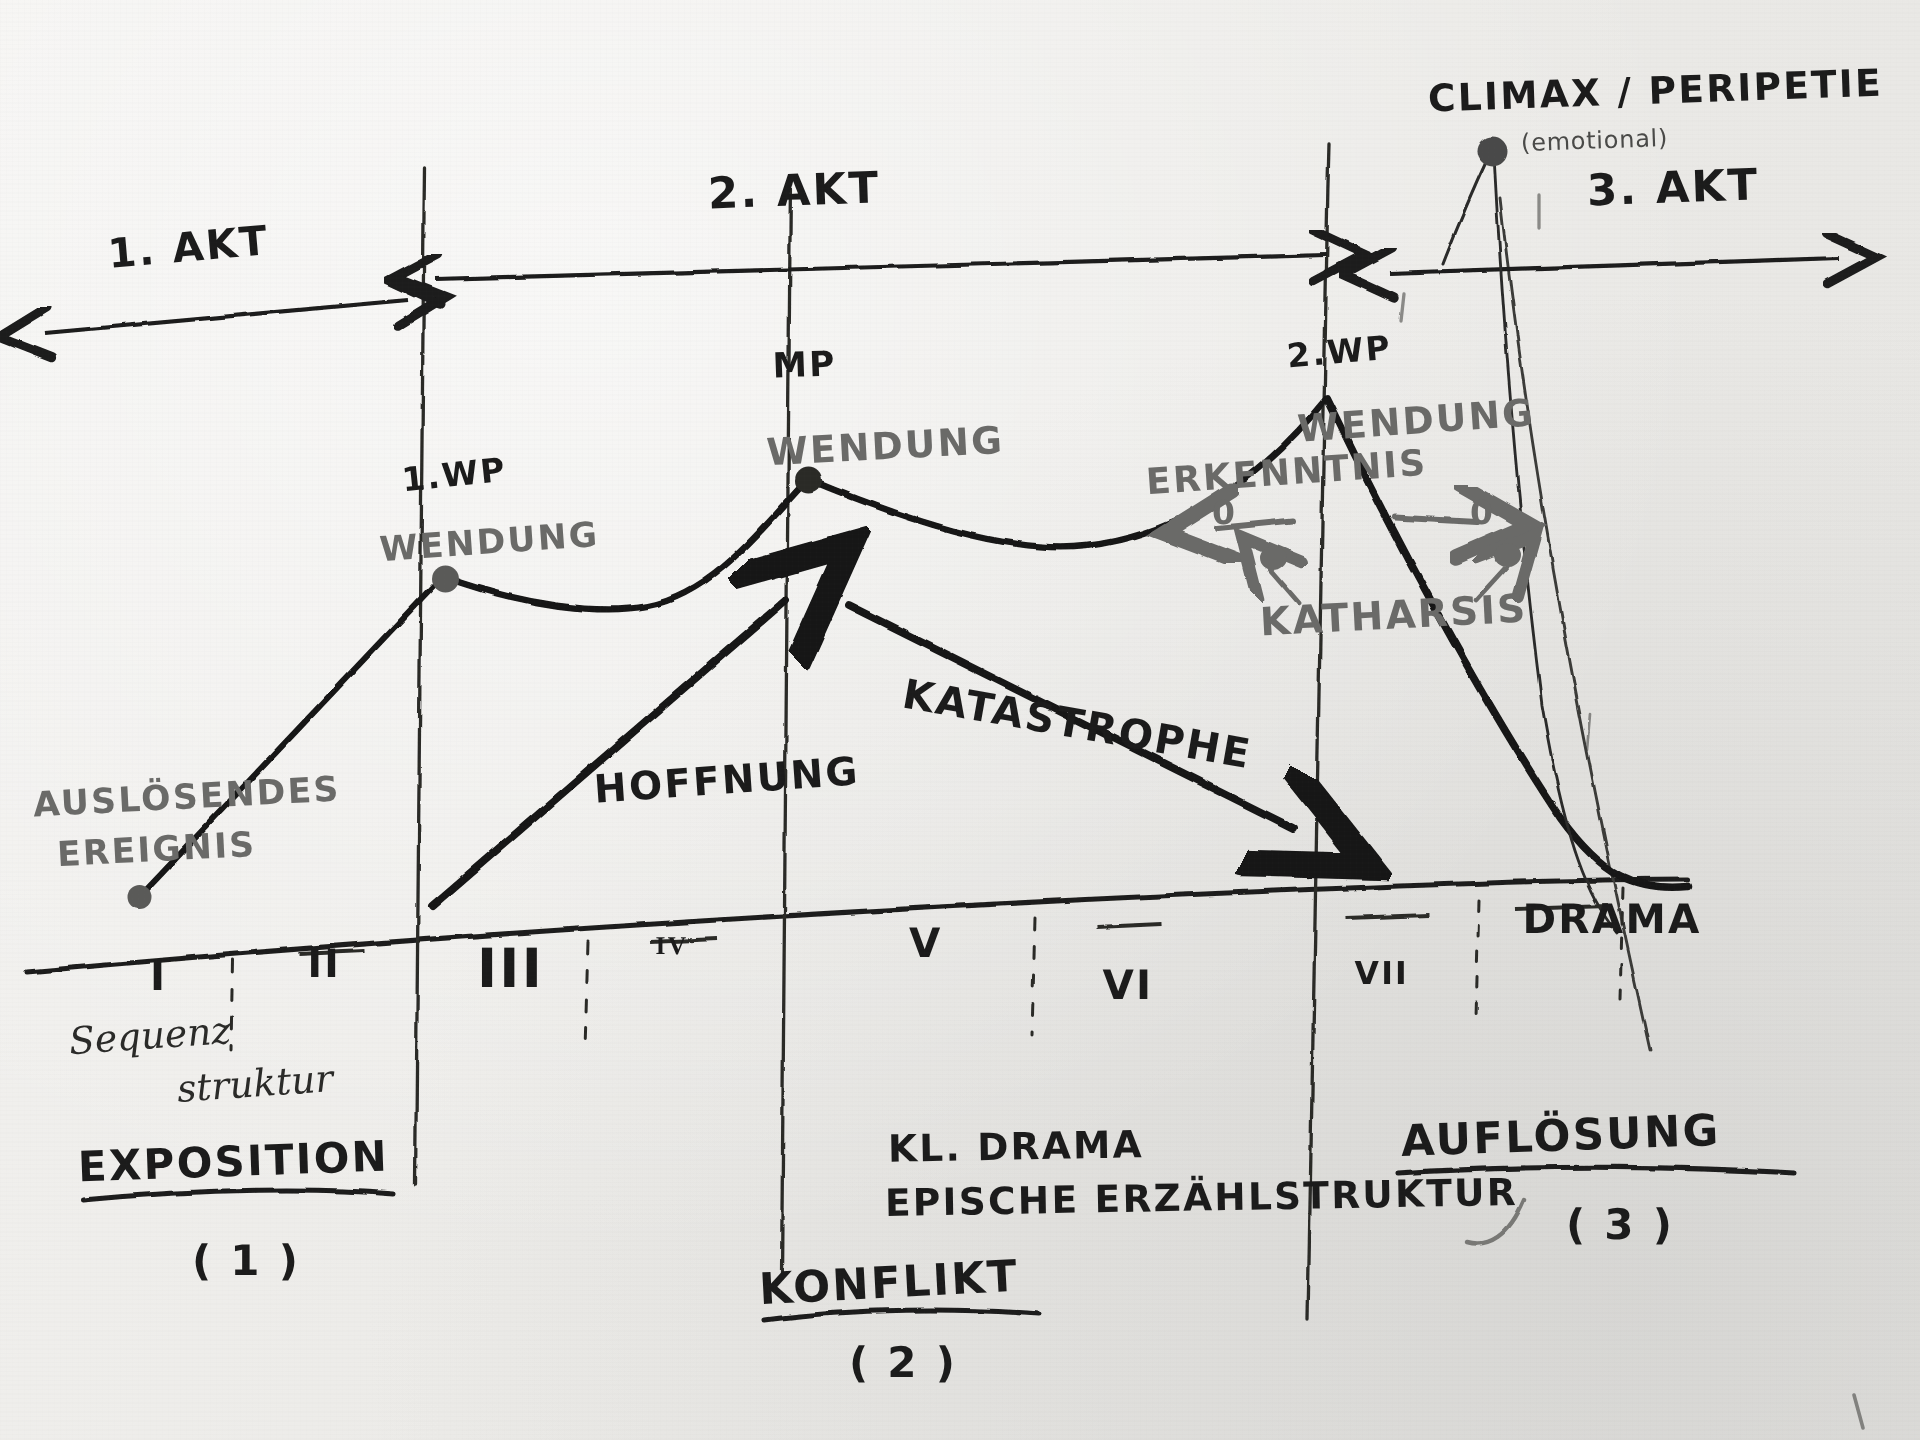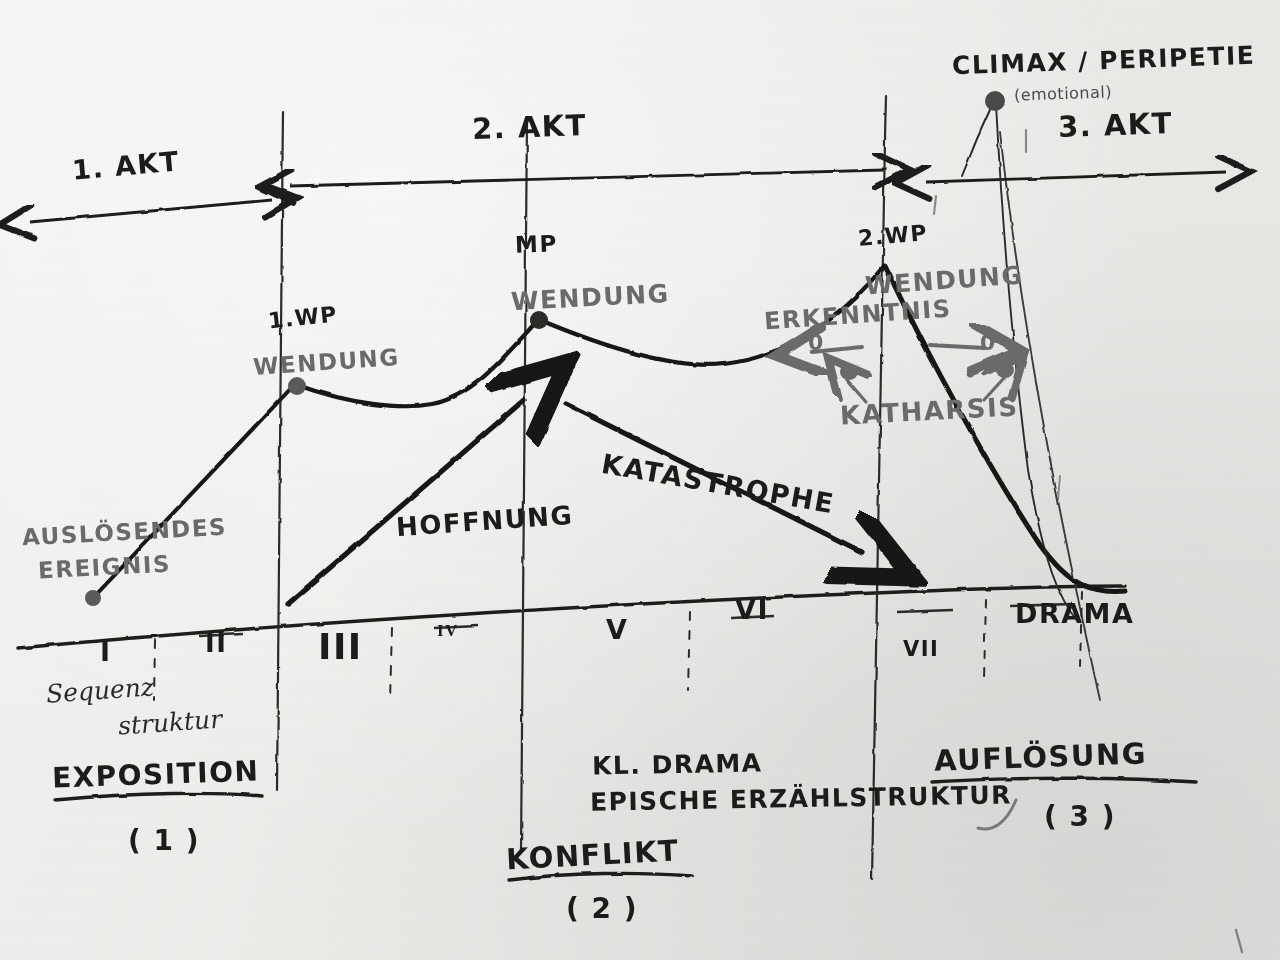--- a/index.html
+++ b/index.html
@@ -177,21 +177,21 @@
 
   <div class="lbl" style="left:396px;top:508px;font-size:26px;transform:rotate(-4deg);">HOFFNUNG</div>
 
   <div class="lbl" style="left:600px;top:470px;font-size:27px;transform:rotate(10deg);">KATASTROPHE</div>
 
   <div class="lbl" style="left:100px;top:638px;font-size:27px;">I</div>
   <div class="lbl" style="left:205px;top:630px;font-size:26px;">II</div>
   <div class="lbl" style="left:318px;top:628px;font-size:36px;">III</div>
   <div class="lbl" style="left:437px;top:622px;font-size:17px;font-family:Liberation Serif, serif;">IV</div>
   <div class="lbl" style="left:606px;top:616px;font-size:27px;">V</div>
-  <div class="lbl" style="left:735px;top:596px;font-size:27px;">VI</div>
+  <div class="lbl" style="left:735px;top:644px;font-size:27px;">VI</div>
   <div class="lbl" style="left:903px;top:638px;font-size:21px;">VII</div>
   <div class="lbl" style="left:1015px;top:600px;font-size:27px;">DRAMA</div>
 
   <div class="lbl cursive" style="left:46px;top:678px;font-size:25px;transform:rotate(-4deg);">Sequenz</div>
   <div class="lbl cursive" style="left:118px;top:710px;font-size:25px;transform:rotate(-4deg);">struktur</div>
 
   <div class="lbl" style="left:52px;top:760px;font-size:28px;transform:rotate(-2deg);">EXPOSITION</div>
   <div class="lbl" style="left:128px;top:826px;font-size:28px;">( 1 )</div>
 
   <div class="lbl" style="left:506px;top:840px;font-size:29px;transform:rotate(-3deg);">KONFLIKT</div>

